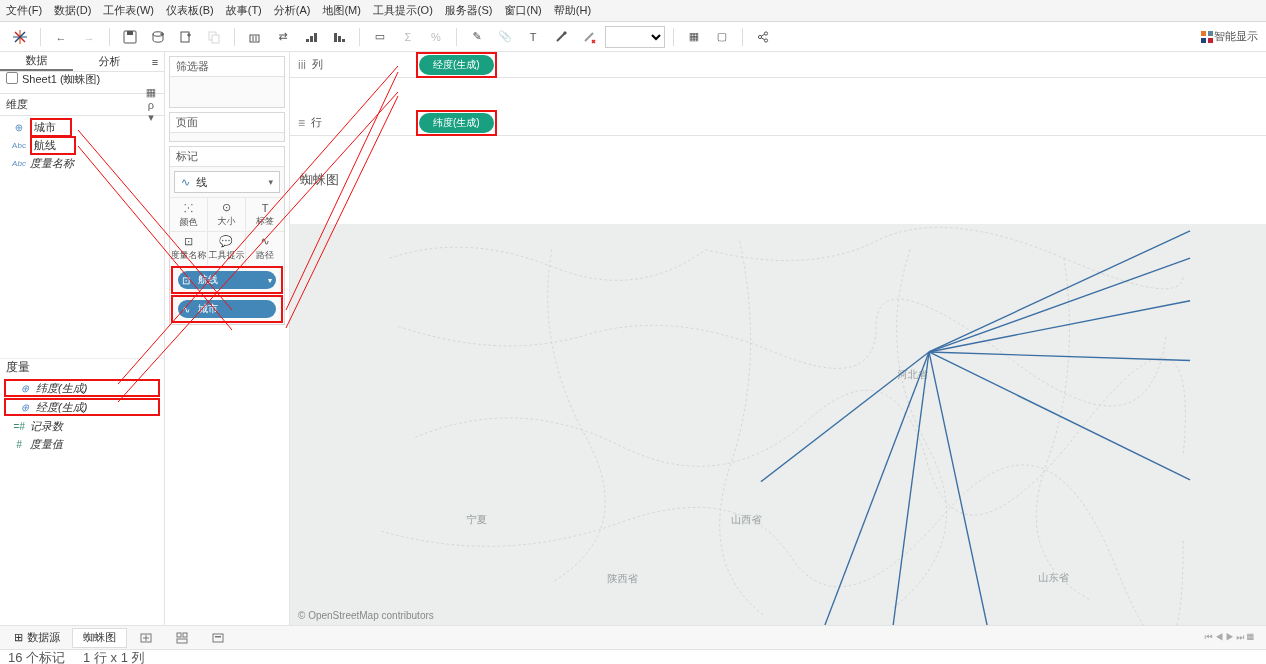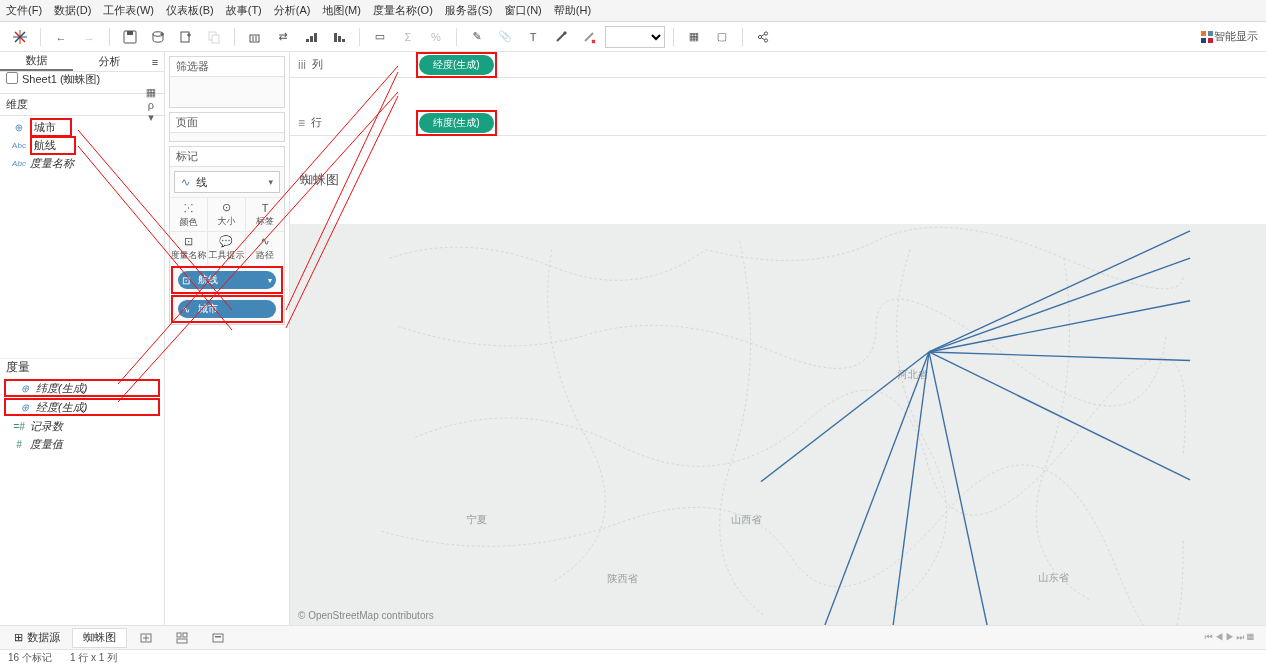--- a/index.html
+++ b/index.html
@@ -80,42 +80,42 @@
 .map-svg { width:100%; height:100%; display:block; }
 
 
 .bottom-tabs { height: 24px; border-top:1px solid #e3e3e3; background:#f7f7f7; display:flex; align-items:center; padding:0 4px; gap:2px; }
 .btab { height:20px; padding:0 10px; display:flex; align-items:center; border:1px solid #ddd; background:#fff; font-size:11px; cursor:pointer; gap:4px; }
 .btab.plain { border:none; background:transparent; }
 .bt-spacer { flex:1; }
 .nav-icons { display:flex; align-items:center; gap:6px; color:#aaa; font-size:9px; padding-right:8px; }
 
 
-.status-bar { height: 16px; background:#fff; border-top:1px solid #e3e3e3; display:flex; align-items:center; padding:0 8px; gap:18px; font-size:10px; color:#555; }
+.status-bar { height: 16px; background:#fff; border-top:1px solid #e3e3e3; display:flex; align-items:center; padding:0 8px; gap:18px; font-size:13px; color:#555; }
 
 
 .anno { position:absolute; pointer-events:none; }
 
 
 .pages-card .card-body { min-height:4px; }
 .filters-card .card-body { min-height:30px; }
 
 </style>
 </head>
 <body>
 
 <div class="menubar">
   <span>文件(F)</span>
   <span>数据(D)</span>
   <span>工作表(W)</span>
   <span>仪表板(B)</span>
   <span>故事(T)</span>
   <span>分析(A)</span>
   <span>地图(M)</span>
-  <span>度量名称(O)</span>
+  <span>工具提示(O)</span>
   <span>服务器(S)</span>
   <span>窗口(N)</span>
   <span>帮助(H)</span>
 </div>
 
 <div class="toolbar">
   <div class="tb-btn">
     <svg width="16" height="16" viewBox="0 0 16 16">
         <g fill="none" stroke-width="1.4">
           <line x1="8" y1="1" x2="8" y2="15" stroke="#e8762d"></line>

